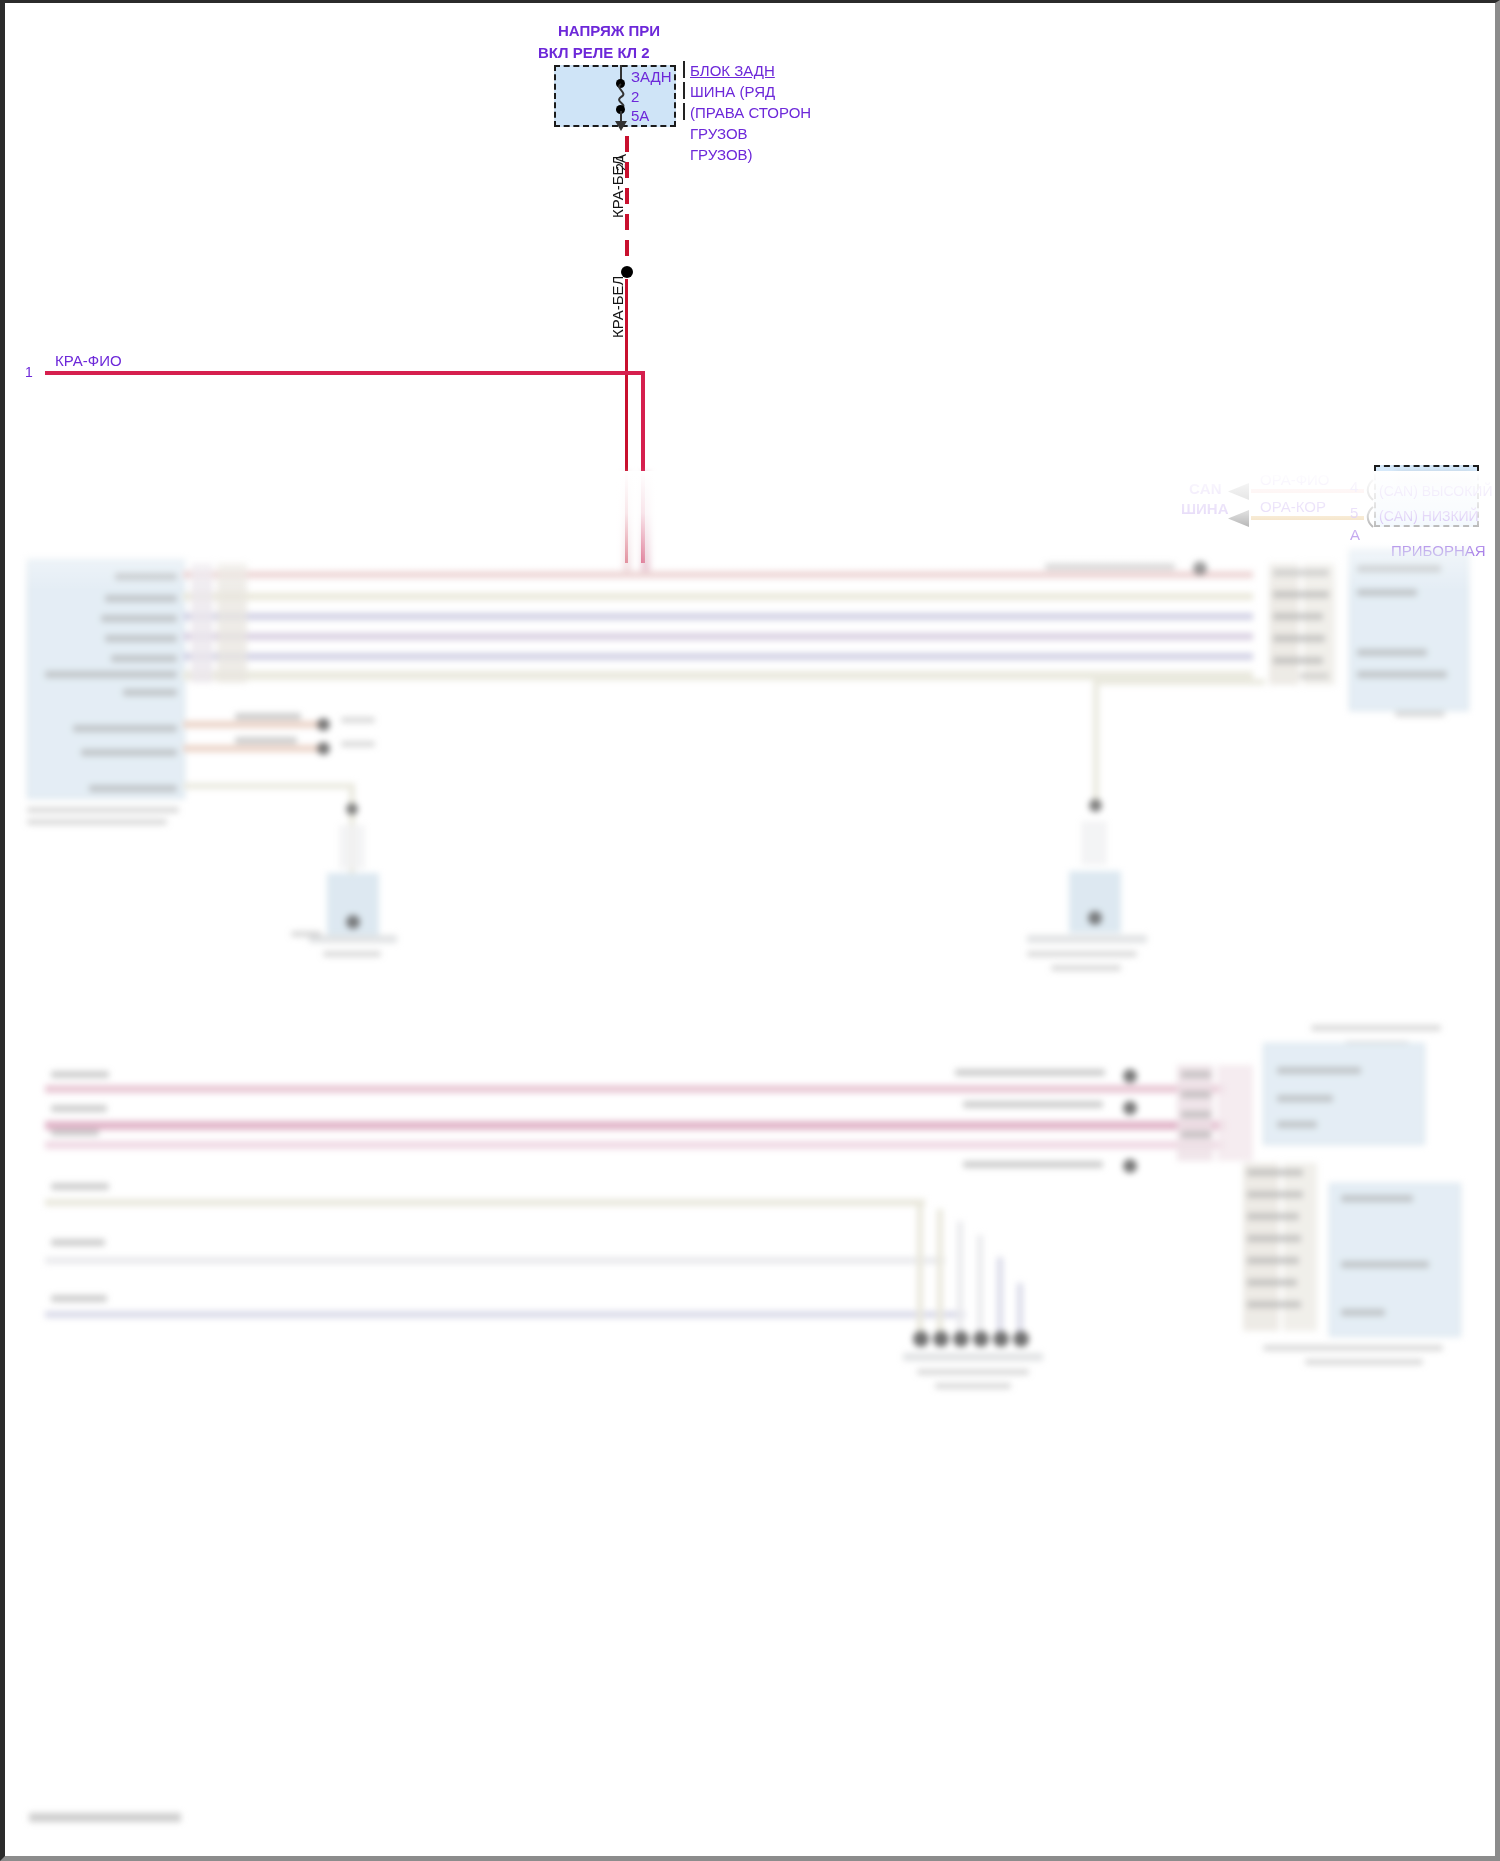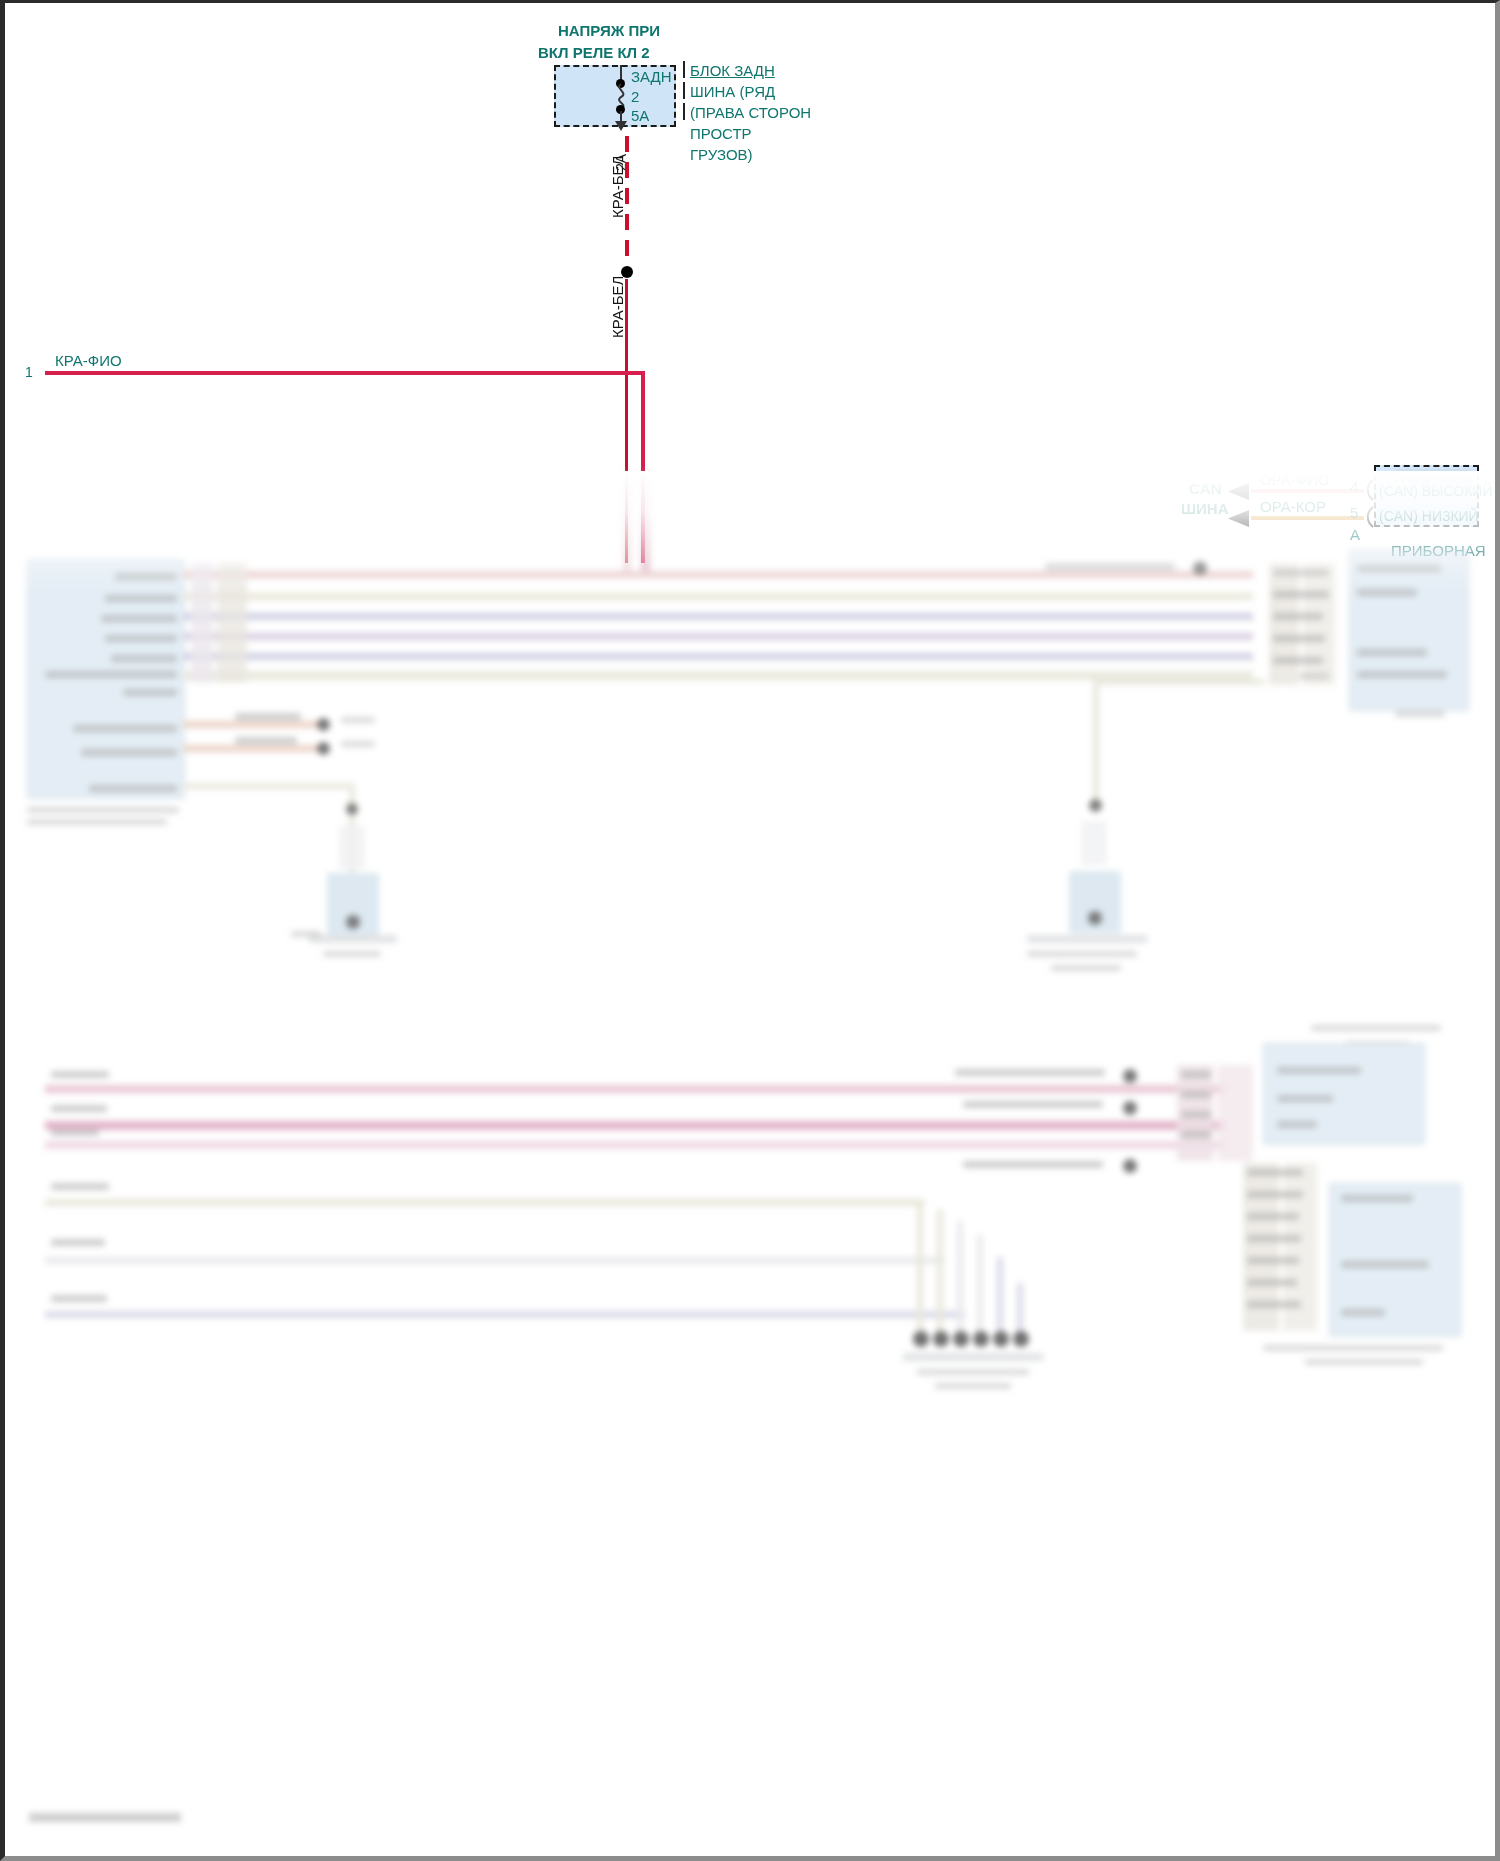--- a/index.html
+++ b/index.html
@@ -12,21 +12,21 @@
     box-sizing:border-box;
     border-left:5px solid #2b2b2b;
     border-right:5px solid #8c8c8c;
     border-top:3px solid #2b2b2b;
     border-bottom:5px solid #8c8c8c;
     overflow:hidden;
   }
 
   
   .abs{position:absolute;}
-  .txt{position:absolute;white-space:pre;color:#0f766e;font-size:15px;line-height:19px;}
+  .txt{position:absolute;white-space:pre;color:#6d28d9;font-size:15px;line-height:19px;}
   .txt.b{font-weight:600;}
   .vtxt{position:absolute;white-space:nowrap;color:#141414;font-size:15px;
         transform-origin:0 0;transform:rotate(-90deg);}
   .wire{position:absolute;}
   .dot{position:absolute;background:#000;border-radius:50%;}
 
   
   .modbox{position:absolute;background:#cfe4f7;
     border:2px dashed #1b1b1b;box-sizing:border-box;}
   .modbox.light{background:#d6e9fa;}
@@ -75,21 +75,21 @@
       <path d="M9 13 L3 3 L15 3 Z" fill="#333"></path>
     </svg>
 
     <div class="txt" style="left:626px;top:64px;">ЗАДН</div>
     <div class="txt" style="left:626px;top:84px;">2</div>
     <div class="txt" style="left:626px;top:103px;">5A</div>
 
     <div class="txt" style="left:685px;top:58px;text-decoration:underline;">БЛОК ЗАДН</div>
     <div class="txt" style="left:685px;top:79px;">ШИНА (РЯД</div>
     <div class="txt" style="left:685px;top:100px;">(ПРАВА СТОРОН</div>
-    <div class="txt" style="left:685px;top:121px;">ПРОСТР</div>
+    <div class="txt" style="left:685px;top:121px;">ГРУЗОВ</div>
     <div class="txt" style="left:685px;top:142px;">ГРУЗОВ)</div>
 
     <div class="abs" style="left:678px;top:58px;width:2px;height:17px;background:#222;"></div>
     <div class="abs" style="left:678px;top:79px;width:2px;height:17px;background:#222;"></div>
     <div class="abs" style="left:678px;top:100px;width:2px;height:17px;background:#222;"></div>
 
     <div class="vtxt" style="left:608px;top:168px;font-size:14px;">2A</div>
 
     <div class="abs" style="left:620px;top:133px;width:4px;height:128px;
          background:repeating-linear-gradient(to bottom,#c8102e 0 16px,transparent 16px 26px);"></div>

